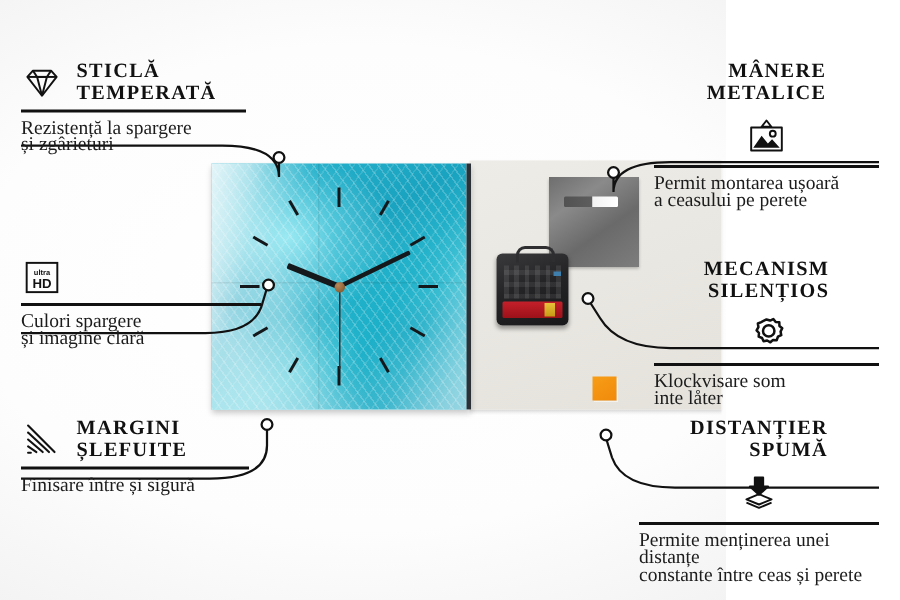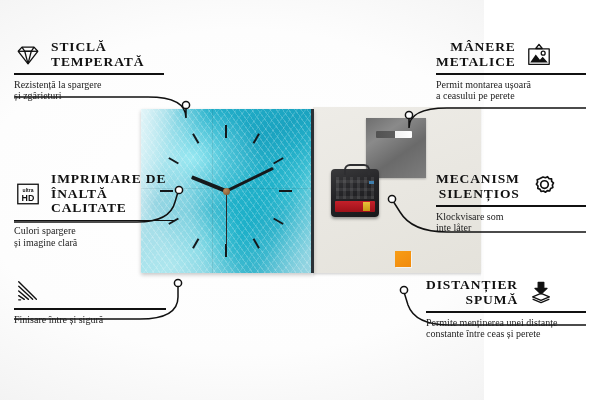--- a/index.html
+++ b/index.html
@@ -105,26 +105,26 @@
   .callout{position:absolute;}
   .co-head{display:flex;align-items:center;gap:9px;}
   .co-title{
     font-family:"Liberation Serif", serif;
     font-size:13.5px;line-height:14.5px;font-weight:700;
     letter-spacing:.9px;color:#111111;text-transform:uppercase;white-space:pre-line;
   }
   .co-rule{height:1.5px;background:#111111;margin:4px 0 4px 0;}
   .co-desc{
     font-family:"Liberation Serif", serif;
-    font-size:10px;line-height:11.5px;color:#1c1c1c;white-space:pre-line;
+    font-size:13px;line-height:11.5px;color:#1c1c1c;white-space:pre-line;
   }
   .left .co-head{justify-content:flex-start;}
   .left .co-title{text-align:left;}
   .left .co-desc{text-align:left;}
-  .right .co-head{justify-content:flex-start;}
+  .right .co-head{justify-content:flex-start;flex-direction:column;}
   .right .co-title{text-align:right;}
   .right .co-desc{}
 
   .ico{width:28px;height:26px;flex:0 0 28px;display:block;}
   .ico svg{display:block;width:28px;height:26px;}
 
   .leaders{position:absolute;left:0;top:0;width:600px;height:400px;pointer-events:none;}
 </style>
 </head>
 <body>
@@ -240,41 +240,41 @@
 
   <div class="callout left" style="left:14px;top:172px;width:160px;">
     <div class="co-head">
       <span class="ico">
         <svg viewBox="0 0 30 28">
           <rect x="4" y="3.5" width="22" height="21" fill="none" stroke="#111" stroke-width="1.4"></rect>
           <text x="15" y="12" font-family="Liberation Sans, sans-serif" font-size="5.4" font-weight="bold" text-anchor="middle" fill="#111">ultra</text>
           <text x="15" y="21.5" font-family="Liberation Sans, sans-serif" font-size="9.5" font-weight="bold" text-anchor="middle" fill="#111">HD</text>
         </svg>
       </span>
-      <span class="co-title">IMPRIMARE DE
-ÎNALTĂ CALITATE</span>
     </div>
     <div class="co-rule"></div>
     <div class="co-desc">Culori spargere
 și imagine clară</div>
   </div>
 
   <div class="callout left" style="left:14px;top:278px;width:152px;">
     <div class="co-head">
       <span class="ico">
         <svg viewBox="0 0 30 28">
             <g stroke="#111" stroke-width="1.5" stroke-linecap="round">
           <line x1="5" y1="4" x2="24" y2="23"></line>
               <line x1="5" y1="9" x2="20" y2="23"></line>
           <line x1="5" y1="14" x2="15.5" y2="23"></line>
               <line x1="5" y1="19" x2="11" y2="23"></line>
           <line x1="5" y1="23.5" x2="7" y2="23.5"></line>
         </g>
           </svg>
       </span>
+      <span class="co-title">MARGINI
+ȘLEFUITE</span>
     </div>
     <div class="co-rule"></div>
     <div class="co-desc">Finisare între și sigură</div>
   </div>
 
   <div class="callout right" style="left:436px;top:40px;width:150px;">
     <div class="co-head">
       <span class="co-title">MÂNERE
 METALICE</span>
       <span class="ico">

